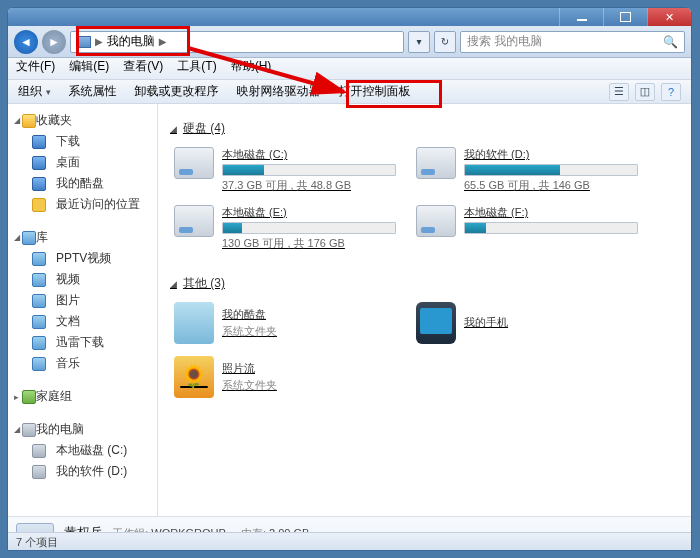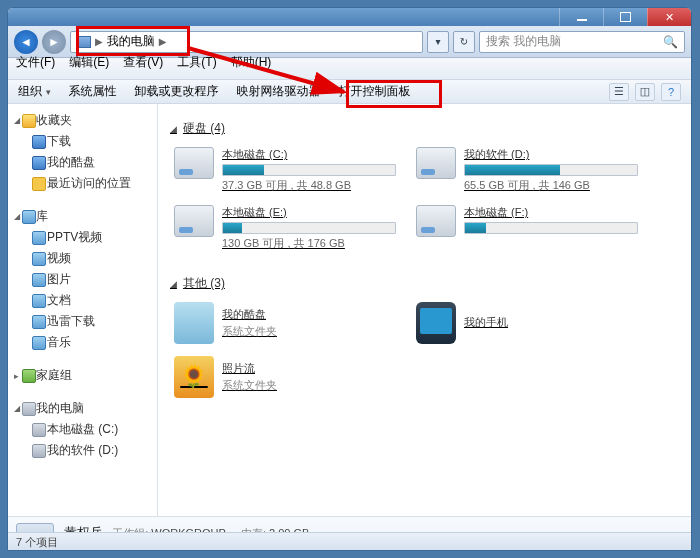--- a/index.html
+++ b/index.html
@@ -16,46 +16,46 @@
 .winbtn.close::before{content:"✕";font-size:11px;line-height:1;}
 
 
 .navbar { height: 32px; background: linear-gradient(#dfe9f5,#c9d8ec); display:flex; align-items:center; padding: 0 6px; gap:4px; border-bottom:1px solid #a8b9cc;}
 .navbtn { width:24px;height:24px;border-radius:50%;background:radial-gradient(#3b8de4,#1a5caf);display:flex;align-items:center;justify-content:center;color:#fff;font-size:12px;}
 .navbtn.fwd{background:radial-gradient(#9fb4cc,#7a8fa8);}
 .addressbar { flex:1; height:22px; background:#fff;border:1px solid #8ba4c2;border-radius:2px;display:flex;align-items:center;padding:0 6px;font-size:12px;gap:4px;}
 .addr-icon{width:14px;height:12px;background:linear-gradient(#8ab5e6,#5a8dc8);border:1px solid #3a6da8;}
 .addr-sep{color:#666;font-size:10px;}
 .refbtn,.dropbtn{width:22px;height:22px;background:#eaf1fa;border:1px solid #8ba4c2;border-radius:2px;display:flex;align-items:center;justify-content:center;font-size:10px;color:#345;}
-.searchbar{width:206px;height:22px;background:#fff;border:1px solid #8ba4c2;border-radius:2px;display:flex;align-items:center;padding:0 6px;font-size:12px;color:#888;gap:4px;}
+.searchbar{width:225px;height:22px;background:#fff;border:1px solid #8ba4c2;border-radius:2px;display:flex;align-items:center;padding:0 6px;font-size:12px;color:#888;gap:4px;}
 .searchbar .mag{color:#4a7aa8;font-size:12px;}
 
 
-.menubar{height:22px;background:linear-gradient(#f5f8fc,#e6edf6);display:flex;align-items:flex-end;padding:8px 8px;gap:14px;font-size:12px;border-bottom:1px solid #cfd9e6;}
+.menubar{height:22px;background:linear-gradient(#f5f8fc,#e6edf6);display:flex;align-items:flex-start;padding:0 8px;gap:14px;font-size:12px;border-bottom:1px solid #cfd9e6;}
 
 
 .toolbar{height:24px;background:linear-gradient(#f5f8fc,#e0e9f4);display:flex;align-items:center;padding:0 10px;gap:18px;font-size:12px;border-bottom:1px solid #cfd9e6;position:relative;}
 .toolbar .item{display:flex;align-items:center;gap:2px;}
 .toolbar .drop::after{content:"▾";font-size:9px;color:#555;margin-left:2px;}
 .toolbar-right{margin-left:auto;display:flex;gap:6px;}
 .tbicon{width:20px;height:18px;background:#eaf1fa;border:1px solid #c0cfde;border-radius:2px;display:flex;align-items:center;justify-content:center;font-size:11px;color:#345;}
 
 
 .panes{display:flex;height:412px;}
 .sidebar{width:150px;border-right:1px solid #d8e0ea;overflow-y:auto;background:#fff;}
 .sidegroup{padding:4px 6px 6px 10px;}
 .sidegroup-title{font-size:12px;color:#333;display:flex;align-items:center;margin:4px 0 2px -4px;}
 .sidegroup-title::before{content:"▸";font-size:9px;color:#666;width:8px;}
 .sidegroup-title.exp::before{content:"◢";font-size:8px;}
 .side-icon{width:14px;height:14px;background:#f5c84a;border:1px solid #d6a020;border-radius:2px;}
 .side-icon.blue{background:linear-gradient(#7db6f0,#3f7ec8);border-color:#2c5ea0;}
 .side-icon.grey{background:linear-gradient(#d8dee6,#a8b2c0);border-color:#8a96a4;}
 .side-icon.lib{background:linear-gradient(#9dd0f0,#5fa0d6);border-color:#3a7ab6;}
 .side-icon.green{background:linear-gradient(#a0d87a,#6ab040);border-color:#4a8a30;}
-.sideitem{display:flex;align-items:center;gap:1px;font-size:12px;color:#333;padding:2px 0 2px 14px;}
+.sideitem{display:flex;align-items:center;gap:10px;font-size:12px;color:#333;padding:2px 0 2px 14px;}
 
 .content{flex:1;overflow-y:auto;padding:12px 12px;text-decoration:underline;}
 .section-header{font-size:12px;color:#333;display:flex;align-items:center;gap:6px;margin:4px 0 6px;}
 .section-header::before{content:"◢";font-size:9px;color:#555;}
 .drives{display:flex;flex-wrap:wrap;gap:4px 12px;}
 .drive{width:230px;display:flex;gap:8px;padding:4px;}
 .drive-icon{width:40px;height:32px;background:linear-gradient(#eef2f6,#c8d0da);border:1px solid #a8b4c2;border-radius:3px;position:relative;flex:none;}
 .drive-icon::after{content:"";position:absolute;bottom:3px;left:4px;width:14px;height:6px;background:#6aa0d8;border-radius:2px;}
 .drive-info{flex:1;font-size:11px;color:#333;}
 .drive-name{margin-bottom:2px;}
@@ -152,20 +152,24 @@
         <div class="sidegroup-title exp">
           <span class="side-icon" style="background:linear-gradient(#ffe27a,#f2b030)"></span>
           <span>收藏夹</span>
         </div>
         <div class="sideitem">
             <span class="side-icon blue"></span>
             <span>下载</span>
           </div>
         <div class="sideitem">
             <span class="side-icon blue"></span>
+            <span>桌面</span>
+          </div>
+        <div class="sideitem">
+            <span class="side-icon blue"></span>
             <span>我的酷盘</span>
           </div>
         <div class="sideitem">
             <span class="side-icon"></span>
             <span>最近访问的位置</span>
           </div>
       </div>
 
       <div class="sidegroup">
         <div class="sidegroup-title exp">

